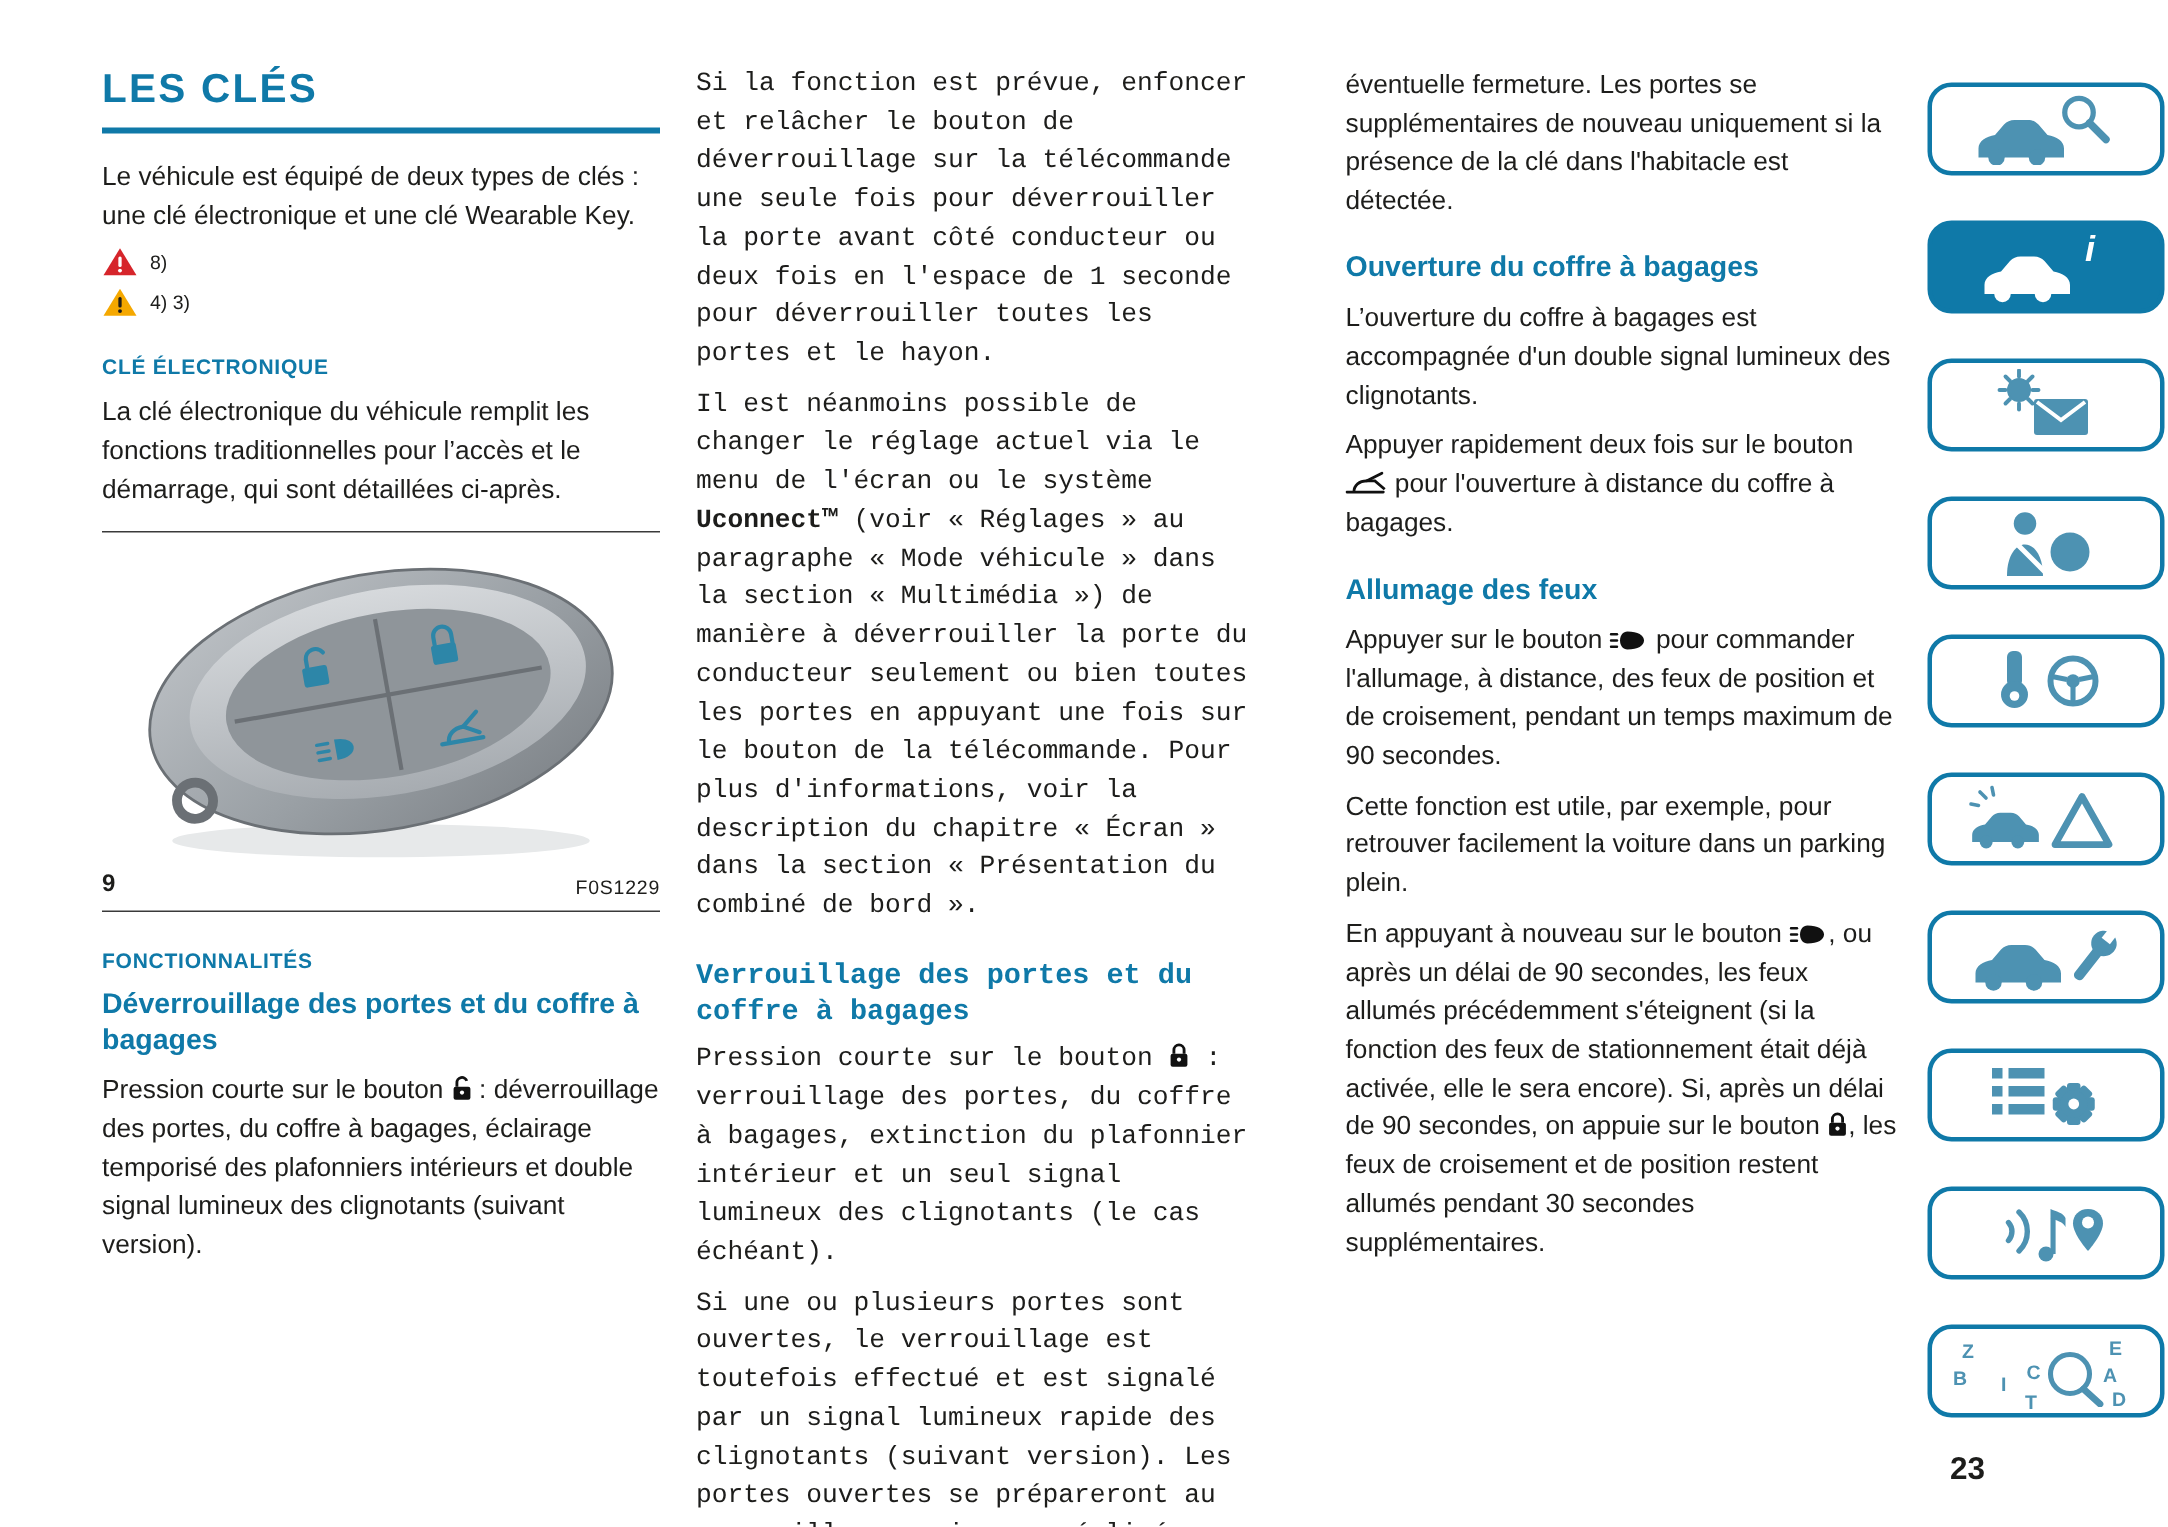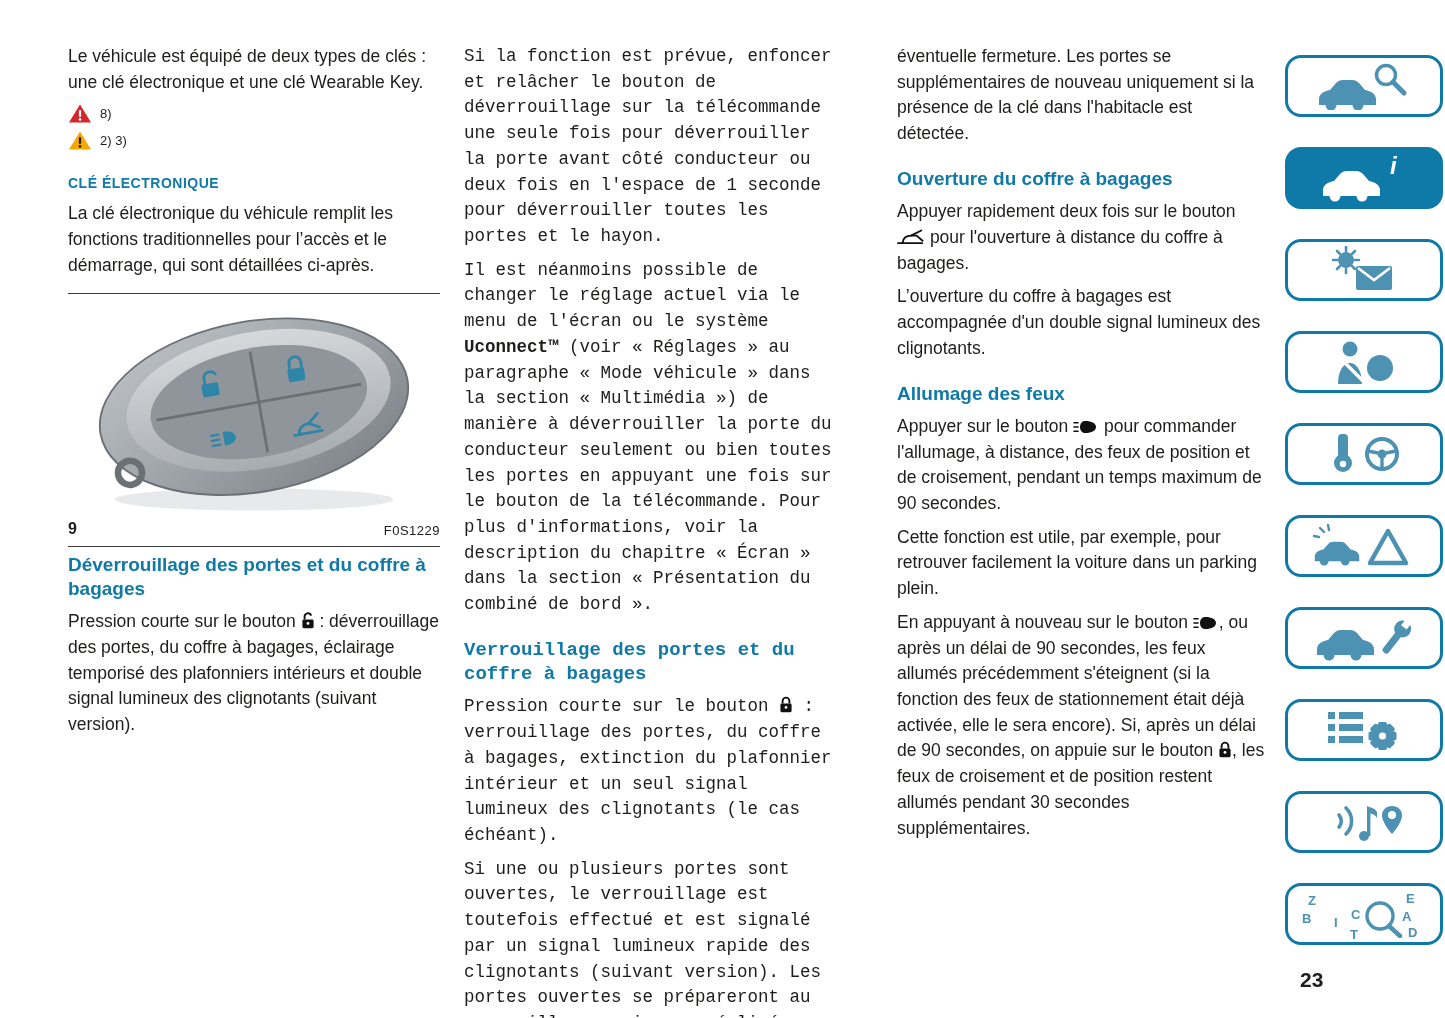--- a/index.html
+++ b/index.html
@@ -71,37 +71,38 @@
     </g>
     <g id="padlock-open">
       <path d="M3.2 7.5V5a3.4 3.4 0 0 1 6.6-1.4" fill="none" stroke="#111" stroke-width="1.9"></path>
       <rect x="1" y="7.5" width="11.2" height="8.7" rx="1.4" fill="#111"></rect>
       <circle cx="6.6" cy="11.4" r="1.4" fill="#fff"></circle>
     </g>
   </defs>
 </svg>
 
 <div class="col col-left">
+  <div class="h1">LES CLÉS</div>
   <p class="body">Le véhicule est équipé de deux types de clés : une clé électronique et une clé Wearable Key.</p>
 
   <div class="warn-row">
     <svg width="24" height="21" viewBox="0 0 24 21">
       <path d="M12 1.5 23 19.5H1z" fill="#d6252b"></path>
       <rect x="10.9" y="7" width="2.2" height="7" rx="1" fill="#fff"></rect>
       <circle cx="12" cy="16.4" r="1.3" fill="#fff"></circle>
     </svg>
     <span class="warn-label">8)</span>
   </div>
   <div class="warn-row">
     <svg width="24" height="21" viewBox="0 0 24 21">
       <path d="M12 1.5 23 19.5H1z" fill="#f5a800"></path>
       <rect x="10.9" y="7" width="2.2" height="7" rx="1" fill="#201c17"></rect>
       <circle cx="12" cy="16.4" r="1.3" fill="#201c17"></circle>
     </svg>
-    <span class="warn-label">2) 3)</span>
+    <span class="warn-label">4) 3)</span>
   </div>
 
   <div class="h2">CLÉ ÉLECTRONIQUE</div>
   <p class="body">La clé électronique du véhicule remplit les fonctions traditionnelles pour l’accès et le démarrage, qui sont détaillées ci-après.</p>
 
   <hr class="rule">
   <div class="figure-wrap">
     <svg class="fob" width="360" height="218" viewBox="0 0 380 235">
       <defs>
         <linearGradient id="fobBody" x1="0" y1="0" x2="1" y2="1">
@@ -134,20 +135,21 @@
         <circle cx="46" cy="162" r="13" fill="none" stroke="#6b7075" stroke-width="7"></circle>
       </g>
     </svg>
     <div class="caption">
       <span class="fig-num">9</span>
       <span class="fig-code">F0S1229</span>
     </div>
   </div>
   <hr class="rule" style="margin-top:8px;">
 
+  <div class="h2">FONCTIONNALITÉS</div>
   <div class="h3" style="margin-top:6px;">Déverrouillage des portes et du coffre à bagages</div>
   <p class="body"><span>Pression courte sur le bouton</span>
     <span class="inline-icon"><svg width="14" height="17" viewBox="0 0 13.2 17">
           <use href="#padlock-open"></use>
         </svg></span>
     <span>: déverrouillage des portes, du coffre à bagages, éclairage temporisé des plafonniers intérieurs et double signal lumineux des clignotants (suivant version).</span></p>
 </div>
 
 <div class="col col-mid">
   <p class="body">Si la fonction est prévue, enfoncer et relâcher le bouton de déverrouillage sur la télécommande une seule fois pour déverrouiller la porte avant côté conducteur ou deux fois en l'espace de 1 seconde pour déverrouiller toutes les portes et le hayon.</p>
@@ -159,28 +161,28 @@
           <use href="#padlock-closed"></use>
         </svg></span>
     <span>: verrouillage des portes, du coffre à bagages, extinction du plafonnier intérieur et un seul signal lumineux des clignotants (le cas échéant).</span></p>
   <p class="body">Si une ou plusieurs portes sont ouvertes, le verrouillage est toutefois effectué et est signalé par un signal lumineux rapide des clignotants (suivant version). Les portes ouvertes se prépareront au verrouillage, qui sera réalisé au moment de leur</p>
 </div>
 
 <div class="col col-right">
   <p class="body">éventuelle fermeture. Les portes se supplémentaires de nouveau uniquement si la présence de la clé dans l'habitacle est détectée.</p>
 
   <div class="h3">Ouverture du coffre à bagages</div>
+  <p class="body">L’ouverture du coffre à bagages est accompagnée d'un double signal lumineux des clignotants.</p>
   <p class="body"><span>Appuyer rapidement deux fois sur le bouton</span>
     <span class="inline-icon"><svg width="28" height="16" viewBox="0 0 30 16">
           <path d="M1 14.5h26" stroke="#111" stroke-width="2" stroke-linecap="round"></path>
           <path d="M6 14.5c0-5 4-8 9-8h6l7 6" fill="none" stroke="#111" stroke-width="2"></path>
           <path d="M15 6.5 26 1" stroke="#111" stroke-width="2" stroke-linecap="round"></path>
         </svg></span>
     <span>pour l'ouverture à distance du coffre à bagages.</span></p>
-  <p class="body">L’ouverture du coffre à bagages est accompagnée d'un double signal lumineux des clignotants.</p>
 
   <div class="h3">Allumage des feux</div>
   <p class="body"><span>Appuyer sur le bouton</span>
     <span class="inline-icon"><svg width="26" height="14" viewBox="0 0 26 14">
           <path d="M12 1c7 0 11 2.6 11 6s-4 6-11 6c-3 0-5-2.6-5-6s2-6 5-6z" fill="#111"></path>
           <g stroke="#111" stroke-width="1.6" stroke-linecap="round">
             <line x1="1" y1="2.8" x2="5" y2="2.8"></line>
             <line x1="1" y1="7" x2="5" y2="7"></line>
             <line x1="1" y1="11.2" x2="5" y2="11.2"></line>
           </g>

